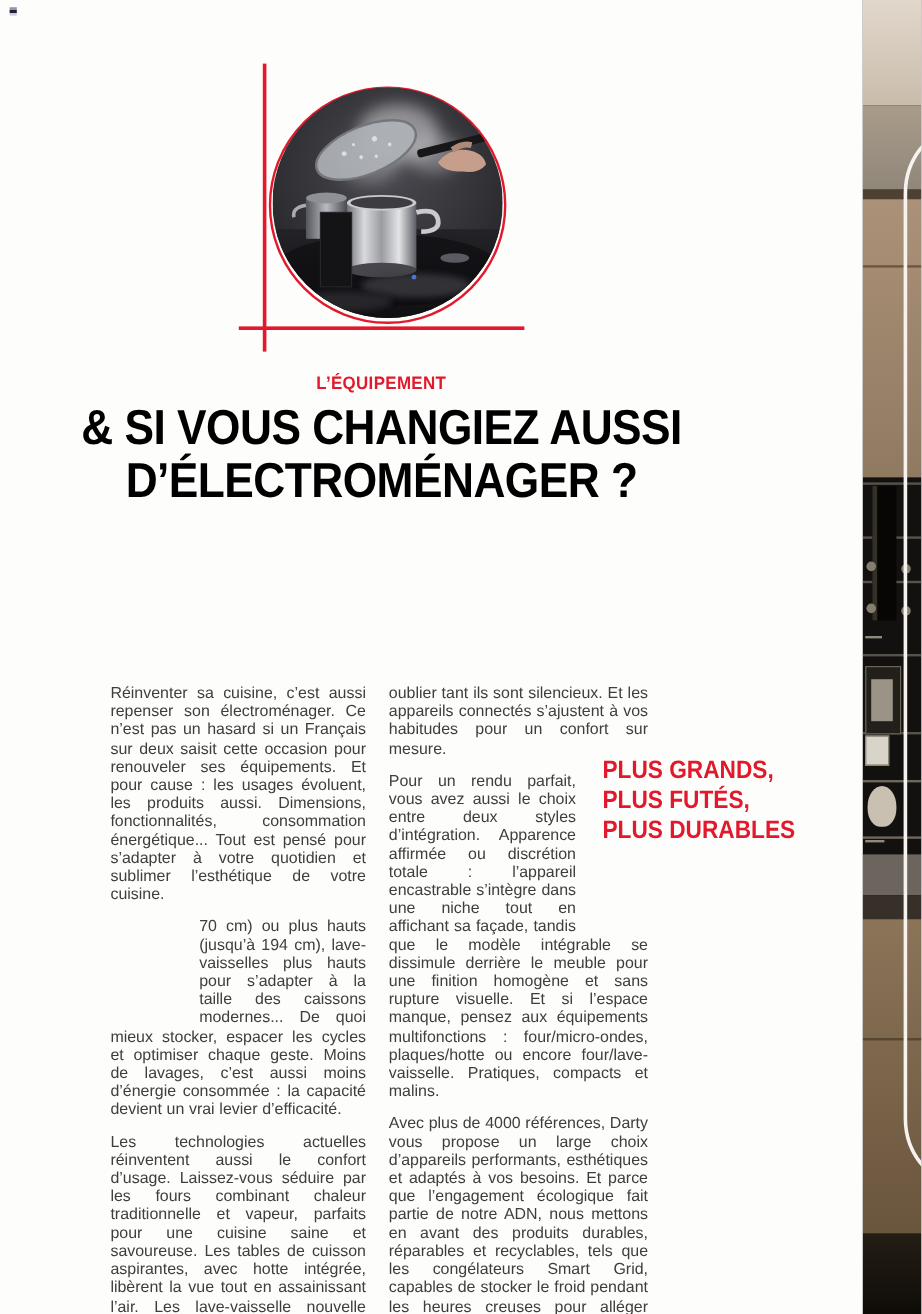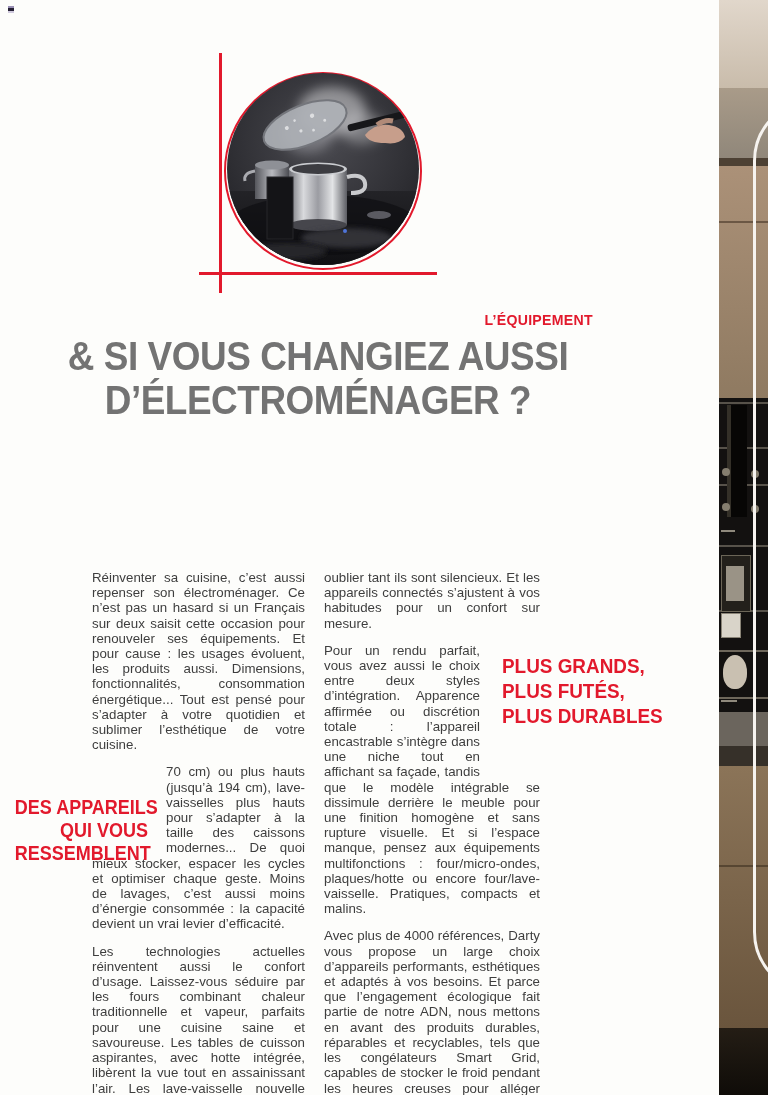--- a/index.html
+++ b/index.html
@@ -14,42 +14,42 @@
     background:linear-gradient(180deg,#9a90b5 0 30%,#241f33 30% 65%,#cfc9dd 65% 100%);}
   
   .cross-v{position:absolute; left:219px; top:53px; width:3px; height:240px; background:#e2192c;}
   .cross-h{position:absolute; left:199px; top:272px; width:238px; height:3px; background:#e2192c;}
   
   .ring{position:absolute; left:224px; top:72px; width:198px; height:198px;
     border:2.5px solid #e2192c; border-radius:50%; box-sizing:border-box;}
   .hero{position:absolute; left:227px; top:73px; width:192px; height:192px;
     border-radius:50%; overflow:hidden;}
   
-  .kicker{position:absolute; left:40px; top:311px; width:556px; text-align:right;
+  .kicker{position:absolute; left:40px; top:311px; width:556px; text-align:center;
     color:#e2192c; font-size:15px; font-weight:800; letter-spacing:.3px;}
   .kicker span{display:inline-block; transform:scaleX(.94);}
   .title{position:absolute; left:10px; top:334px; width:616px; text-align:center;
-    color:#737373; font-weight:800; font-size:41px; line-height:44px; letter-spacing:-.5px;}
+    color:#000000; font-weight:800; font-size:41px; line-height:44px; letter-spacing:-.5px;}
   .title .tl{display:inline-block; transform:scaleX(.9); white-space:nowrap;}
   
   .intro{position:absolute; left:91px; top:456px; width:443px;
     font-size:17px; line-height:22px; font-weight:700; color:#2d2d2d;
     text-align:justify; text-align-last:left; letter-spacing:.1px;}
   
   .col{position:absolute; top:558px; font-size:13.3px; line-height:15.2px;
     text-align:justify; color:#3e3e3e; hyphens:none; word-spacing:.2px;}
   .col p{margin:12px 0 8px;}
   .col-left{left:92px; width:213px;}
   .col-right{left:324px; width:216px;}
   .p-joined-top{margin-bottom:0 !important;}
   .force-just{text-align-last:justify;}
   .spacer-l{float:left; width:66px; height:91px; margin-right:8px;}
   .spacer-r{float:right; width:52px; height:128px; margin-left:8px;}
   
-  .side-red{position:absolute; color:#e2192c; font-weight:900; white-space:nowrap;margin-top:24px;}
+  .side-red{position:absolute; color:#e2192c; font-weight:900; white-space:nowrap;}
   .side-red .ln{display:block;}
   .side-left{left:0; top:772px; width:148px; text-align:right; font-size:20px; line-height:23px;}
   .side-left .ln{transform:scaleX(.9); transform-origin:right center;}
   .side-right{left:502px; top:629px; text-align:left; font-size:21px; line-height:25px;}
   .side-right .ln{transform:scaleX(.9); transform-origin:left center;}
   
   .strip{position:absolute; left:719px; top:0; width:49px; height:1095px; overflow:hidden; background:#131110;}
   .band{position:absolute; left:0; width:49px;}
   .b1{top:0; height:88px; background:linear-gradient(180deg,#e1d7cb,#c9bcab);}
   .b2{top:88px; height:70px; background:linear-gradient(180deg,#a99b89,#90877a);}
@@ -165,25 +165,20 @@
     <p>Les technologies actuelles réinventent aussi le confort d’usage. Laissez-vous séduire par les fours combinant chaleur traditionnelle et vapeur, parfaits pour une cuisine saine et savoureuse. Les tables de cuisson aspirantes, avec hotte intégrée, libèrent la vue tout en assainissant l’air. Les lave-vaisselle nouvelle génération se font presque</p>
   </div>
 
   <div class="col col-right">
     <p class="p-joined-top">oublier tant ils sont silencieux. Et les appareils connectés s’ajustent à vos habitudes pour un confort sur mesure.</p>
     <p><span class="spacer-r"></span></p>
     <p>Pour un rendu parfait, vous avez aussi le choix entre deux styles d’intégration. Apparence affirmée ou discrétion totale : l’appareil encastrable s’intègre dans une niche tout en affichant sa façade, tandis que le modèle intégrable se dissimule derrière le meuble pour une finition homogène et sans rupture visuelle. Et si l’espace manque, pensez aux équipements multifonctions : four/micro-ondes, plaques/hotte ou encore four/lave-vaisselle. Pratiques, compacts et malins.</p>
     <p>Avec plus de 4000 références, Darty vous propose un large choix d’appareils performants, esthétiques et adaptés à vos besoins. Et parce que l’engagement écologique fait partie de notre ADN, nous mettons en avant des produits durables, réparables et recyclables, tels que les congélateurs Smart Grid, capables de stocker le froid pendant les heures creuses pour alléger votre facture énergétique... et l’impact sur la planète.</p>
   </div>
 
-  <div class="side-red side-left">
-    <span class="ln">DES APPAREILS</span>
-    <span class="ln">QUI VOUS</span>
-    <span class="ln">RESSEMBLENT</span>
-  </div>
   <div class="side-red side-right">
     <span class="ln">PLUS GRANDS,</span>
     <span class="ln">PLUS FUTÉS,</span>
     <span class="ln">PLUS DURABLES</span>
   </div>
 
   <div class="strip">
     <div class="band b1"></div>
     <div class="band b2"></div>
     <div class="band b3"></div>

